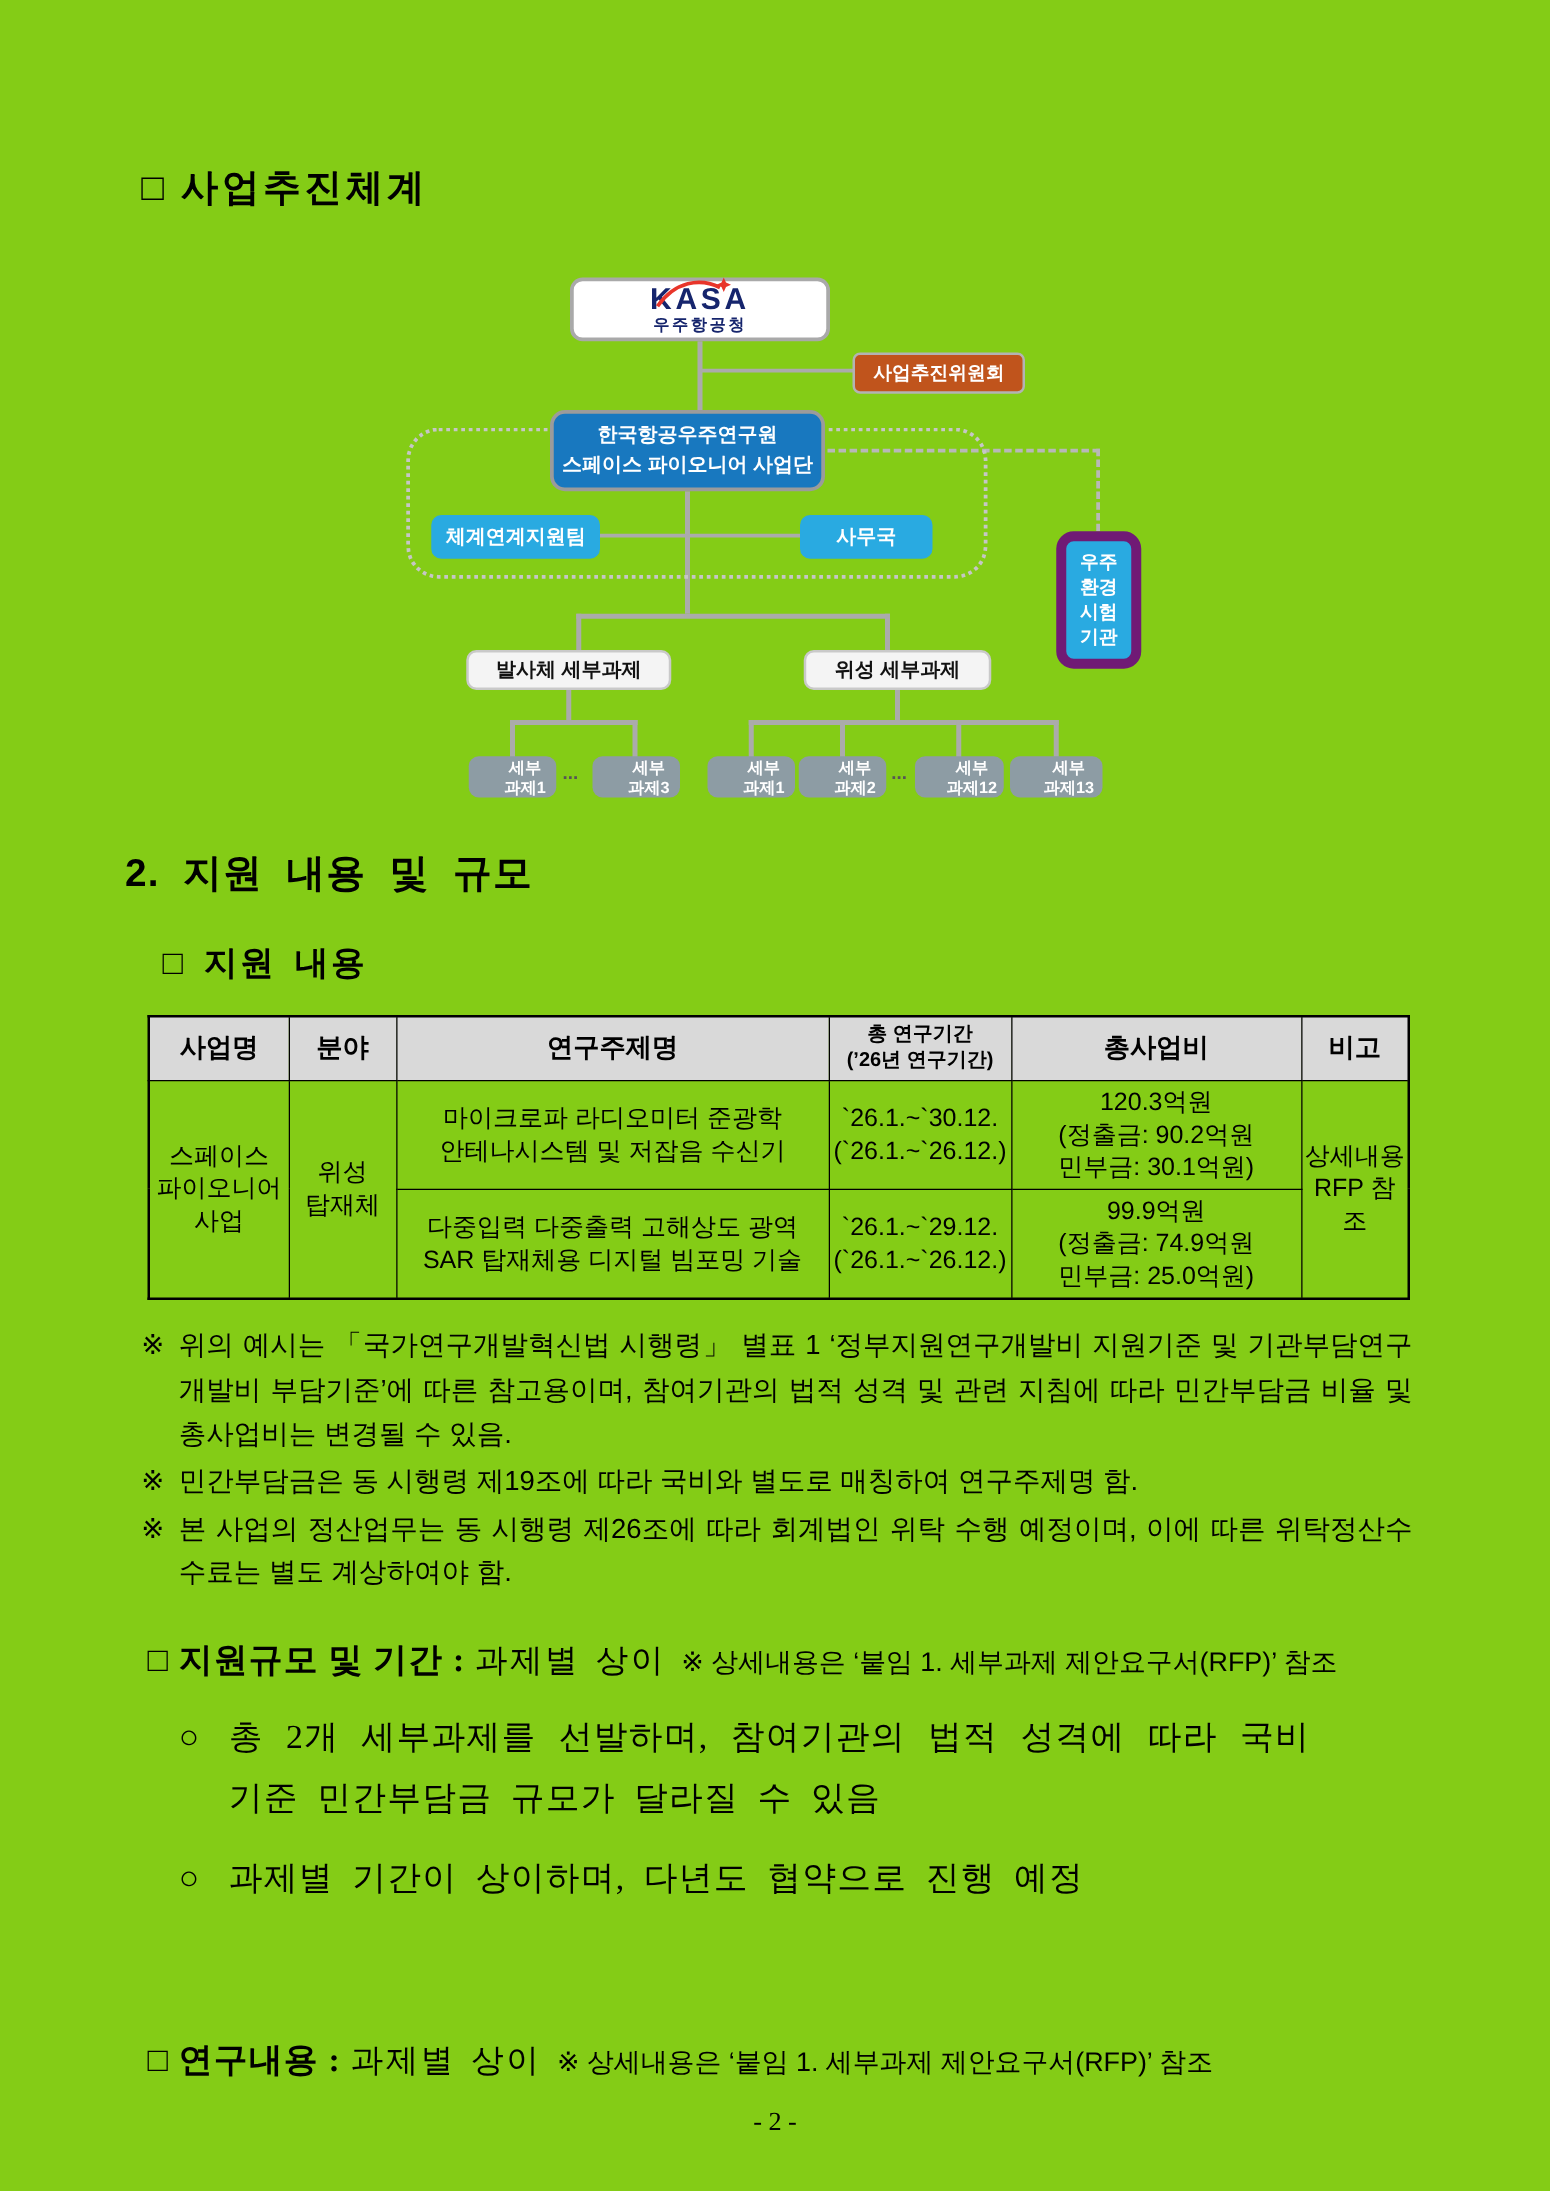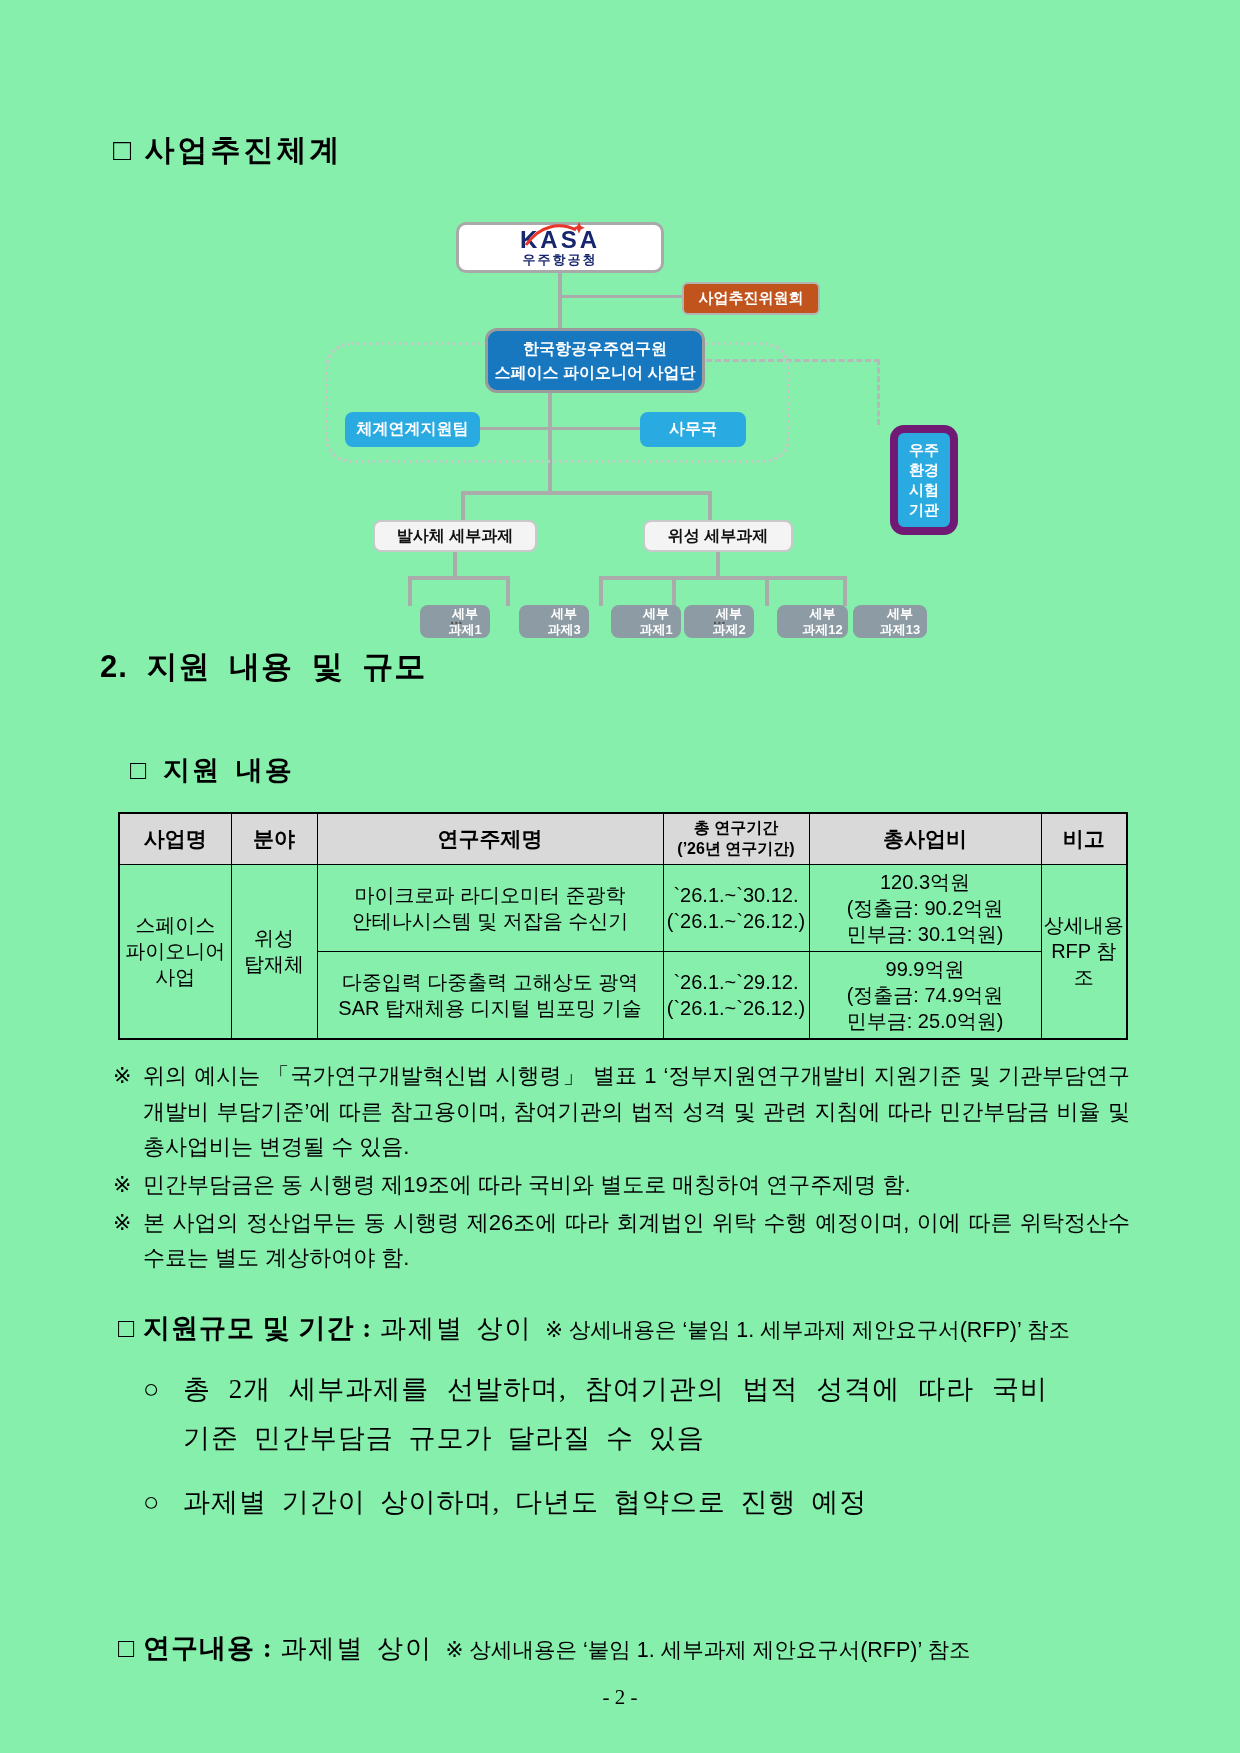--- a/index.html
+++ b/index.html
@@ -1,28 +1,28 @@
 <!DOCTYPE html>
 <html style="--committee-orange: #c0541c; --office-blue: #1878bf; --light-blue: #29aae1; --task-gray: #8d9ca4; --kasa-navy: #16256d; --kasa-red: #e8352a;"><head>
 <meta charset="utf-8">
 <style>
   * { margin:0; padding:0; box-sizing:border-box; }
   html,body { width:1240px; height:1753px; background:#ffffff; }
   body { font-family:"Liberation Sans","DejaVu Sans",sans-serif; color:#000; }
-  .page { position:relative; width:1240px; height:1753px; background:#86efac; overflow:hidden; }
+  .page { position:relative; width:1240px; height:1753px; background:#84cc16; overflow:hidden; }
 
   
   .h-serif { font-family:"Liberation Serif","DejaVu Serif",serif; font-weight:600; }
   .heading1 { position:absolute; left:113px; top:130px; font-size:30px; letter-spacing:3px; }
-  .heading2 { position:absolute; left:100px; top:646px; font-size:31px; font-weight:bold; word-spacing:9px; letter-spacing:1px; }
+  .heading2 { position:absolute; left:100px; top:678px; font-size:31px; font-weight:bold; word-spacing:9px; letter-spacing:1px; }
   .subheading { position:absolute; left:130px; top:752px; font-size:27px; letter-spacing:2px; word-spacing:6px; }
 
   
   .node { position:absolute; display:flex; align-items:center; justify-content:center; text-align:center; }
-  .pre { white-space:pre-line;margin-left:45px; }
+  .pre { white-space:pre-line; }
   .hline { position:absolute; background:#ababab; }
   .vline { position:absolute; background:#ababab; }
   .dashed-h { position:absolute; border-top:3px dashed #b8b8b8; }
   .dashed-v { position:absolute; border-left:3px dashed #b8b8b8; }
   .dotted-rect { position:absolute; border:3px dotted #c6c6c6; border-radius:26px; }
 
   .kasa-box { left:456px; top:222px; width:208px; height:51px; background:#fff; border:3px solid #a9a9a9; border-radius:10px; flex-direction:column; justify-content:center; }
   .kasa-logo { position:relative; font-size:24px; font-weight:bold; color:var(--kasa-navy); letter-spacing:3px; line-height:1; }
   .kasa-swoosh { position:absolute; left:4px; top:-7px; }
   .kasa-name { font-size:13px; font-weight:bold; color:var(--kasa-navy); letter-spacing:2px; line-height:1.2; }

